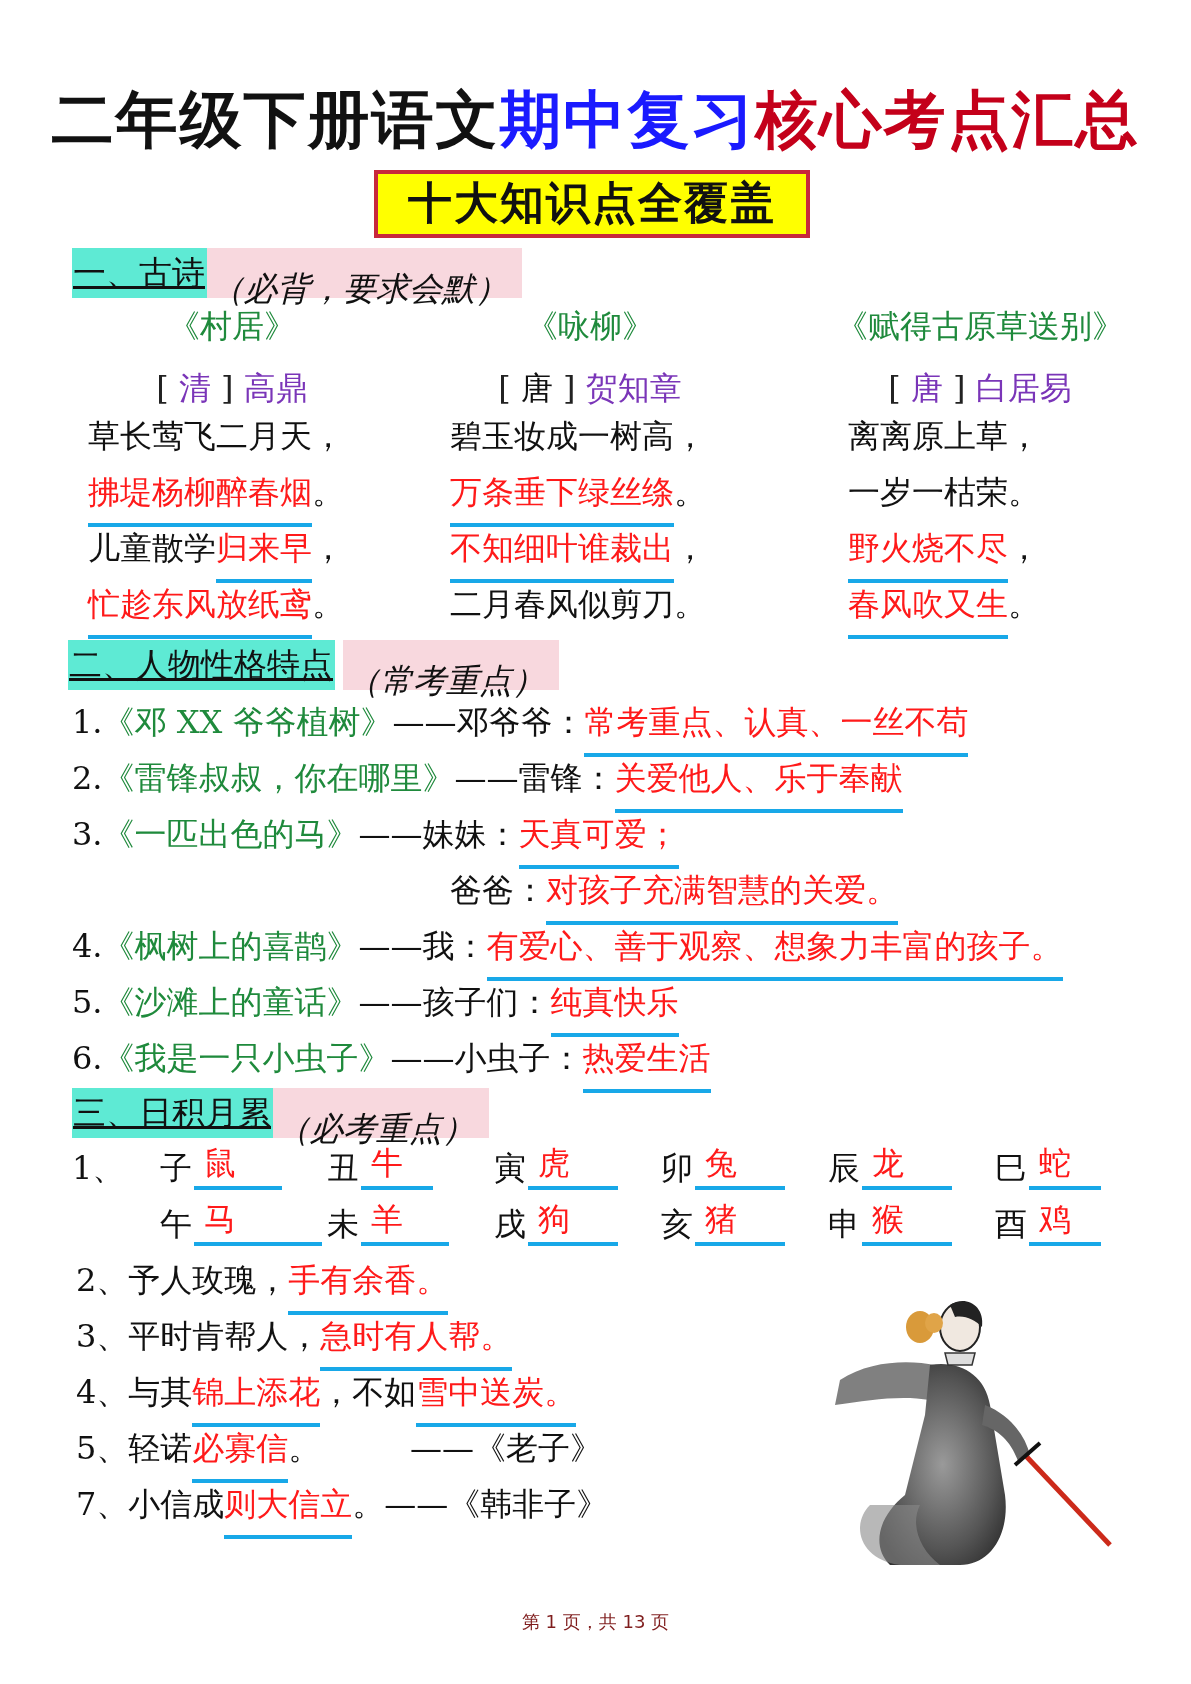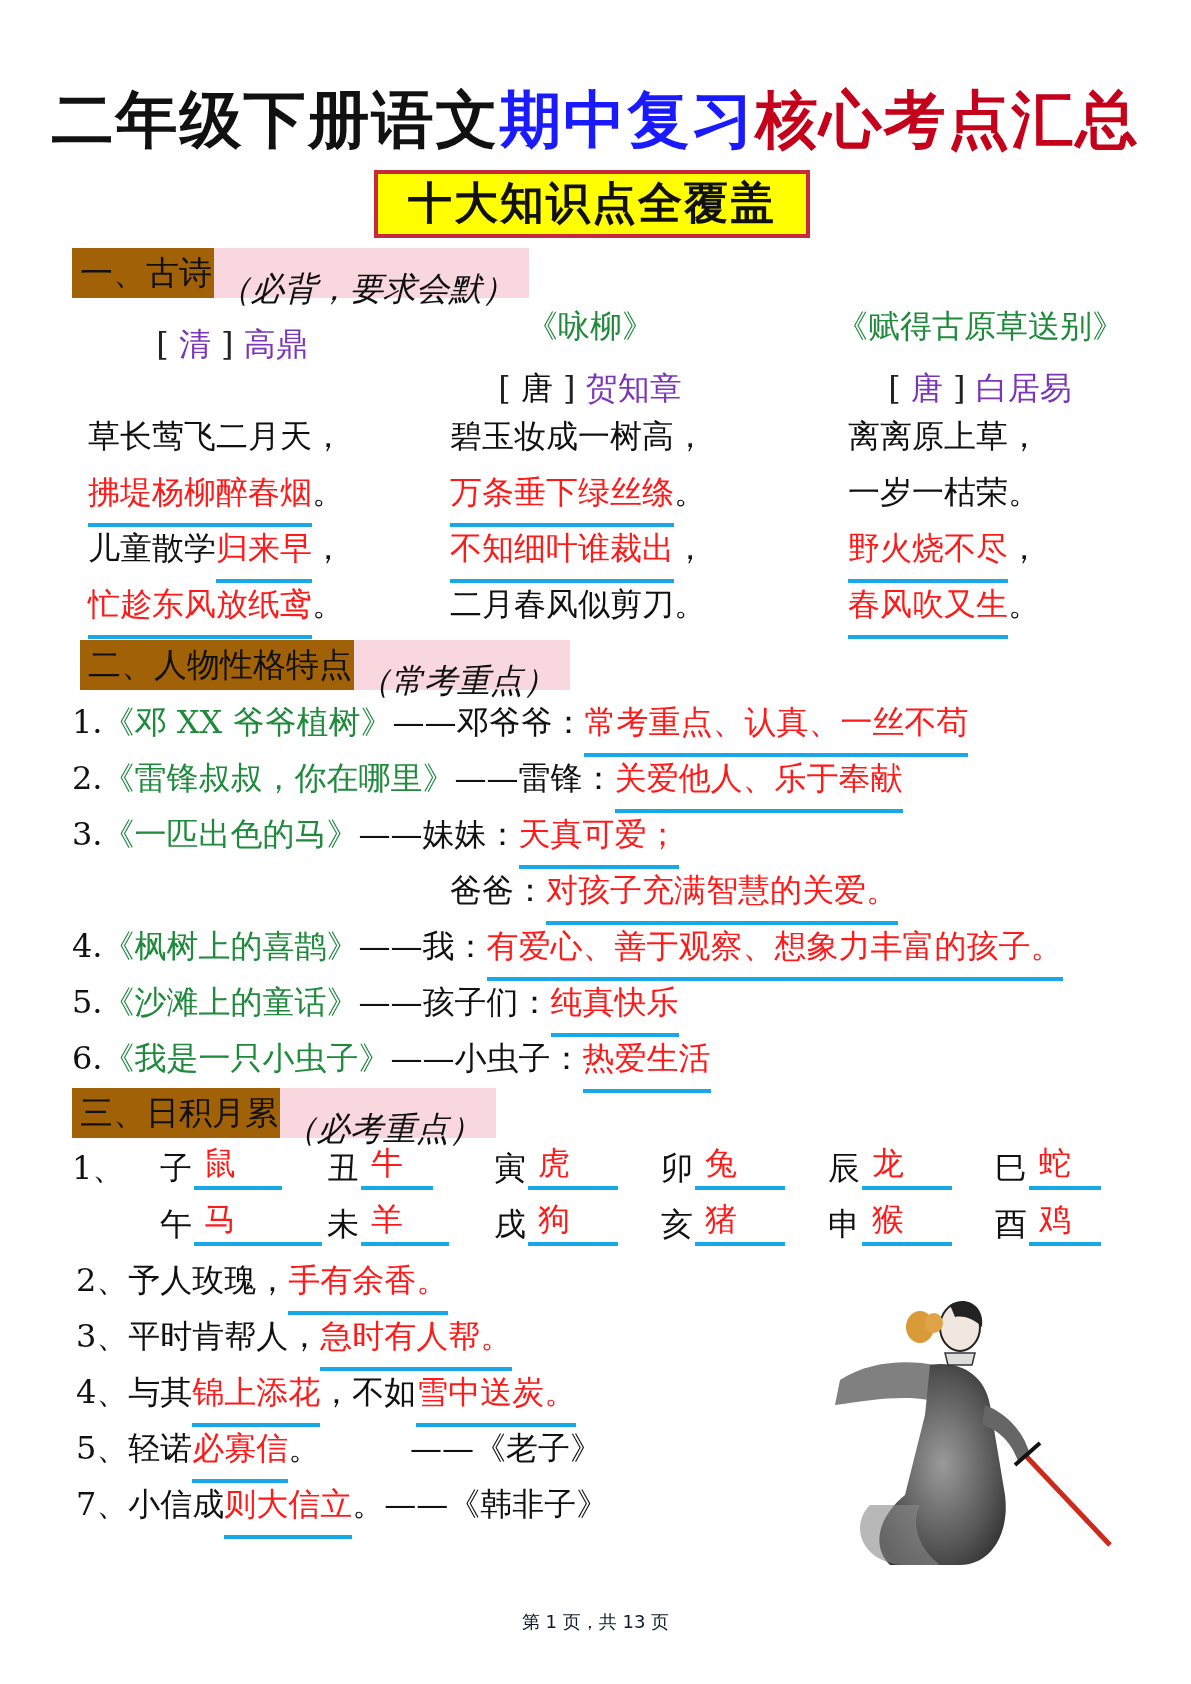--- a/index.html
+++ b/index.html
@@ -20,55 +20,56 @@
   .t-red { color: #c4001a; }
   .subtitle-box {
     left: 374px; top: 170px; width: 436px; height: 68px;
     background: #ffff00; border: 4px solid #c8283c; box-sizing: border-box;
     text-align: center; line-height: 60px;
     font-size: 44px; font-weight: bold;
     font-family: Liberation Serif, serif;
     letter-spacing: 2px;
   }
   .sec-head { height: 50px; display: flex; font-size: 33px; line-height: 50px; }
-  .sec-head .main { background: #a16207; padding: 0 2px 0 8px; }
+  .sec-head .main { background: #5eead4; padding: 0 2px 0 1px; text-decoration: underline; }
   .sec-head .note { background: #f8d8de; padding: 16px 14px 0 4px; font-style: italic; }
   .poem-col { width: 360px; text-align: center; }
   .poem-title { color: #1f8a3c; font-size: 32px; }
   .poem-author { font-size: 32px; margin-top: 18px; }
   .bracket { color: #222; }
   .purple { color: #7a35b8; }
   .line { font-size: 32px; height: 56px; line-height: 56px; }
   .red { color: #ff1a1a; }
   .green { color: #1f8a3c; }
   .ul { border-bottom: 4px solid #18a8e8; padding-bottom: 12px; }
   .row { font-size: 32px; line-height: 56px; height: 56px; }
   .zrow { font-size: 32px; line-height: 56px; height: 56px; display: flex; }
   .zcell { display: flex; width: 167px; }
   .zk { width: 34px; }
   .zv { display: inline-block; border-bottom: 4px solid #18a8e8; height: 46px; line-height: 46px; padding-left: 10px; box-sizing: content-box; }
-  .footer { font-family: "DejaVu Sans", "Liberation Sans", sans-serif; font-size: 18px; color: #0f172a; }
+  .footer { font-family: "DejaVu Sans", "Liberation Sans", sans-serif; font-size: 18px; color: #7f1d1d; }
   .figure { left: 760px; top: 1265px; width: 360px; height: 300px; }
 </style>
 </head>
 <body>
 
 <div class="abs title">
   <span class="t-black">二年级下册语文</span><span class="t-blue">期中复习</span><span class="t-red">核心考点汇总</span>
 </div>
 
 <div class="abs subtitle-box">十大知识点全覆盖</div>
 
 <div class="abs sec-head" style="left:72px; top:248px;">
   <span class="main">一、古诗</span>
   <span class="note">（必背，要求会默）</span>
 </div>
 
 <div class="abs" style="left:52px; top:305px; width:360px;">
   <div class="poem-col">
+    <div class="poem-title">《村居》</div>
     <div class="poem-author">
       <span class="bracket">[ </span><span class="purple">清</span><span class="bracket"> ] </span><span class="purple">高鼎</span>
     </div>
   </div>
 </div>
 <div class="abs" style="left:88px; top:408px;">
   <div class="line"><span>草长莺飞二月天</span><span>，</span></div>
   <div class="line"><span class="red ul">拂堤杨柳醉春烟</span><span>。</span></div>
   <div class="line"><span>儿童散学</span><span class="red ul">归来早</span><span>，</span></div>
   <div class="line"><span class="red ul">忙趁东风放纸鸢</span><span>。</span></div>
@@ -97,21 +98,21 @@
     </div>
   </div>
 </div>
 <div class="abs" style="left:848px; top:408px;">
   <div class="line"><span>离离原上草</span><span>，</span></div>
   <div class="line"><span>一岁一枯荣</span><span>。</span></div>
   <div class="line"><span class="red ul">野火烧不尽</span><span>，</span></div>
   <div class="line"><span class="red ul">春风吹又生</span><span>。</span></div>
 </div>
 
-<div class="abs sec-head" style="left:80px; top:640px;">
+<div class="abs sec-head" style="left:68px; top:640px;gap:8px;">
   <span class="main">二、人物性格特点</span>
   <span class="note">（常考重点）</span>
 </div>
 
 <div class="abs" style="left:72px; top:694px;">
   <div class="row"><span>1.</span><span class="green">《邓 XX 爷爷植树》</span><span>——</span><span>邓爷爷：</span><span class="red ul">常考重点、认真、一丝不苟</span></div>
   <div class="row"><span>2.</span><span class="green">《雷锋叔叔，你在哪里》</span><span>——</span><span>雷锋：</span><span class="red ul">关爱他人、乐于奉献</span></div>
   <div class="row"><span>3.</span><span class="green">《一匹出色的马》</span><span>——</span><span>妹妹：</span><span class="red ul">天真可爱；</span></div>
   <div class="row" style="padding-left:378px;"><span>爸爸：</span><span class="red ul">对孩子充满智慧的关爱。</span></div>
   <div class="row"><span>4.</span><span class="green">《枫树上的喜鹊》</span><span>——</span><span>我：</span><span class="red ul">有爱心、善于观察、想象力丰富的孩子。</span></div>

